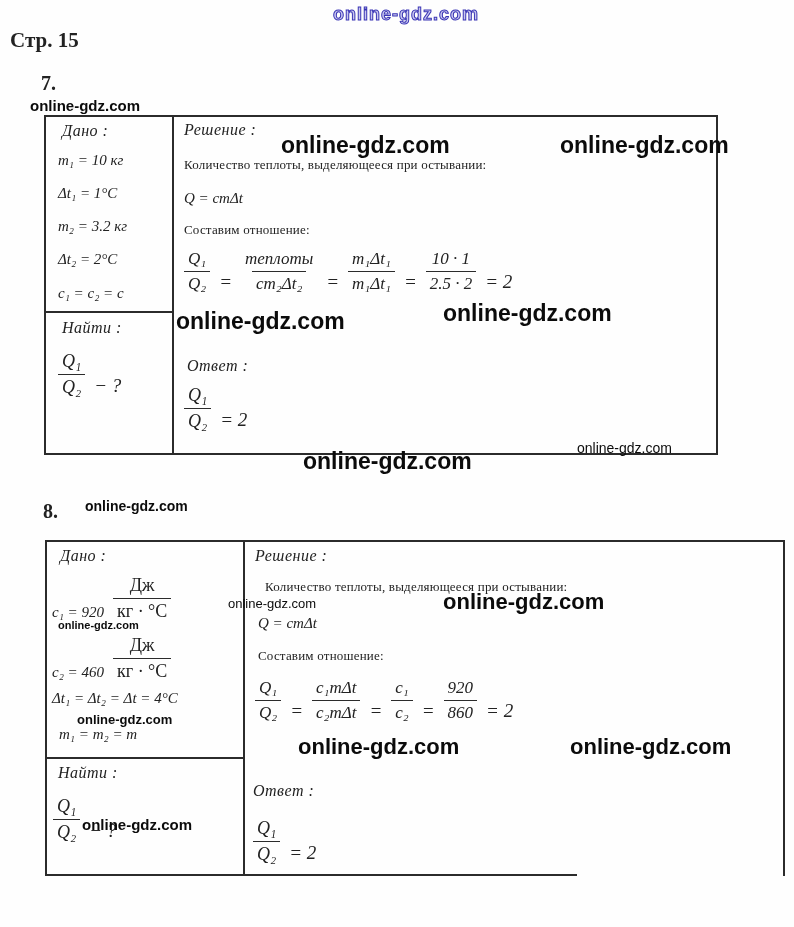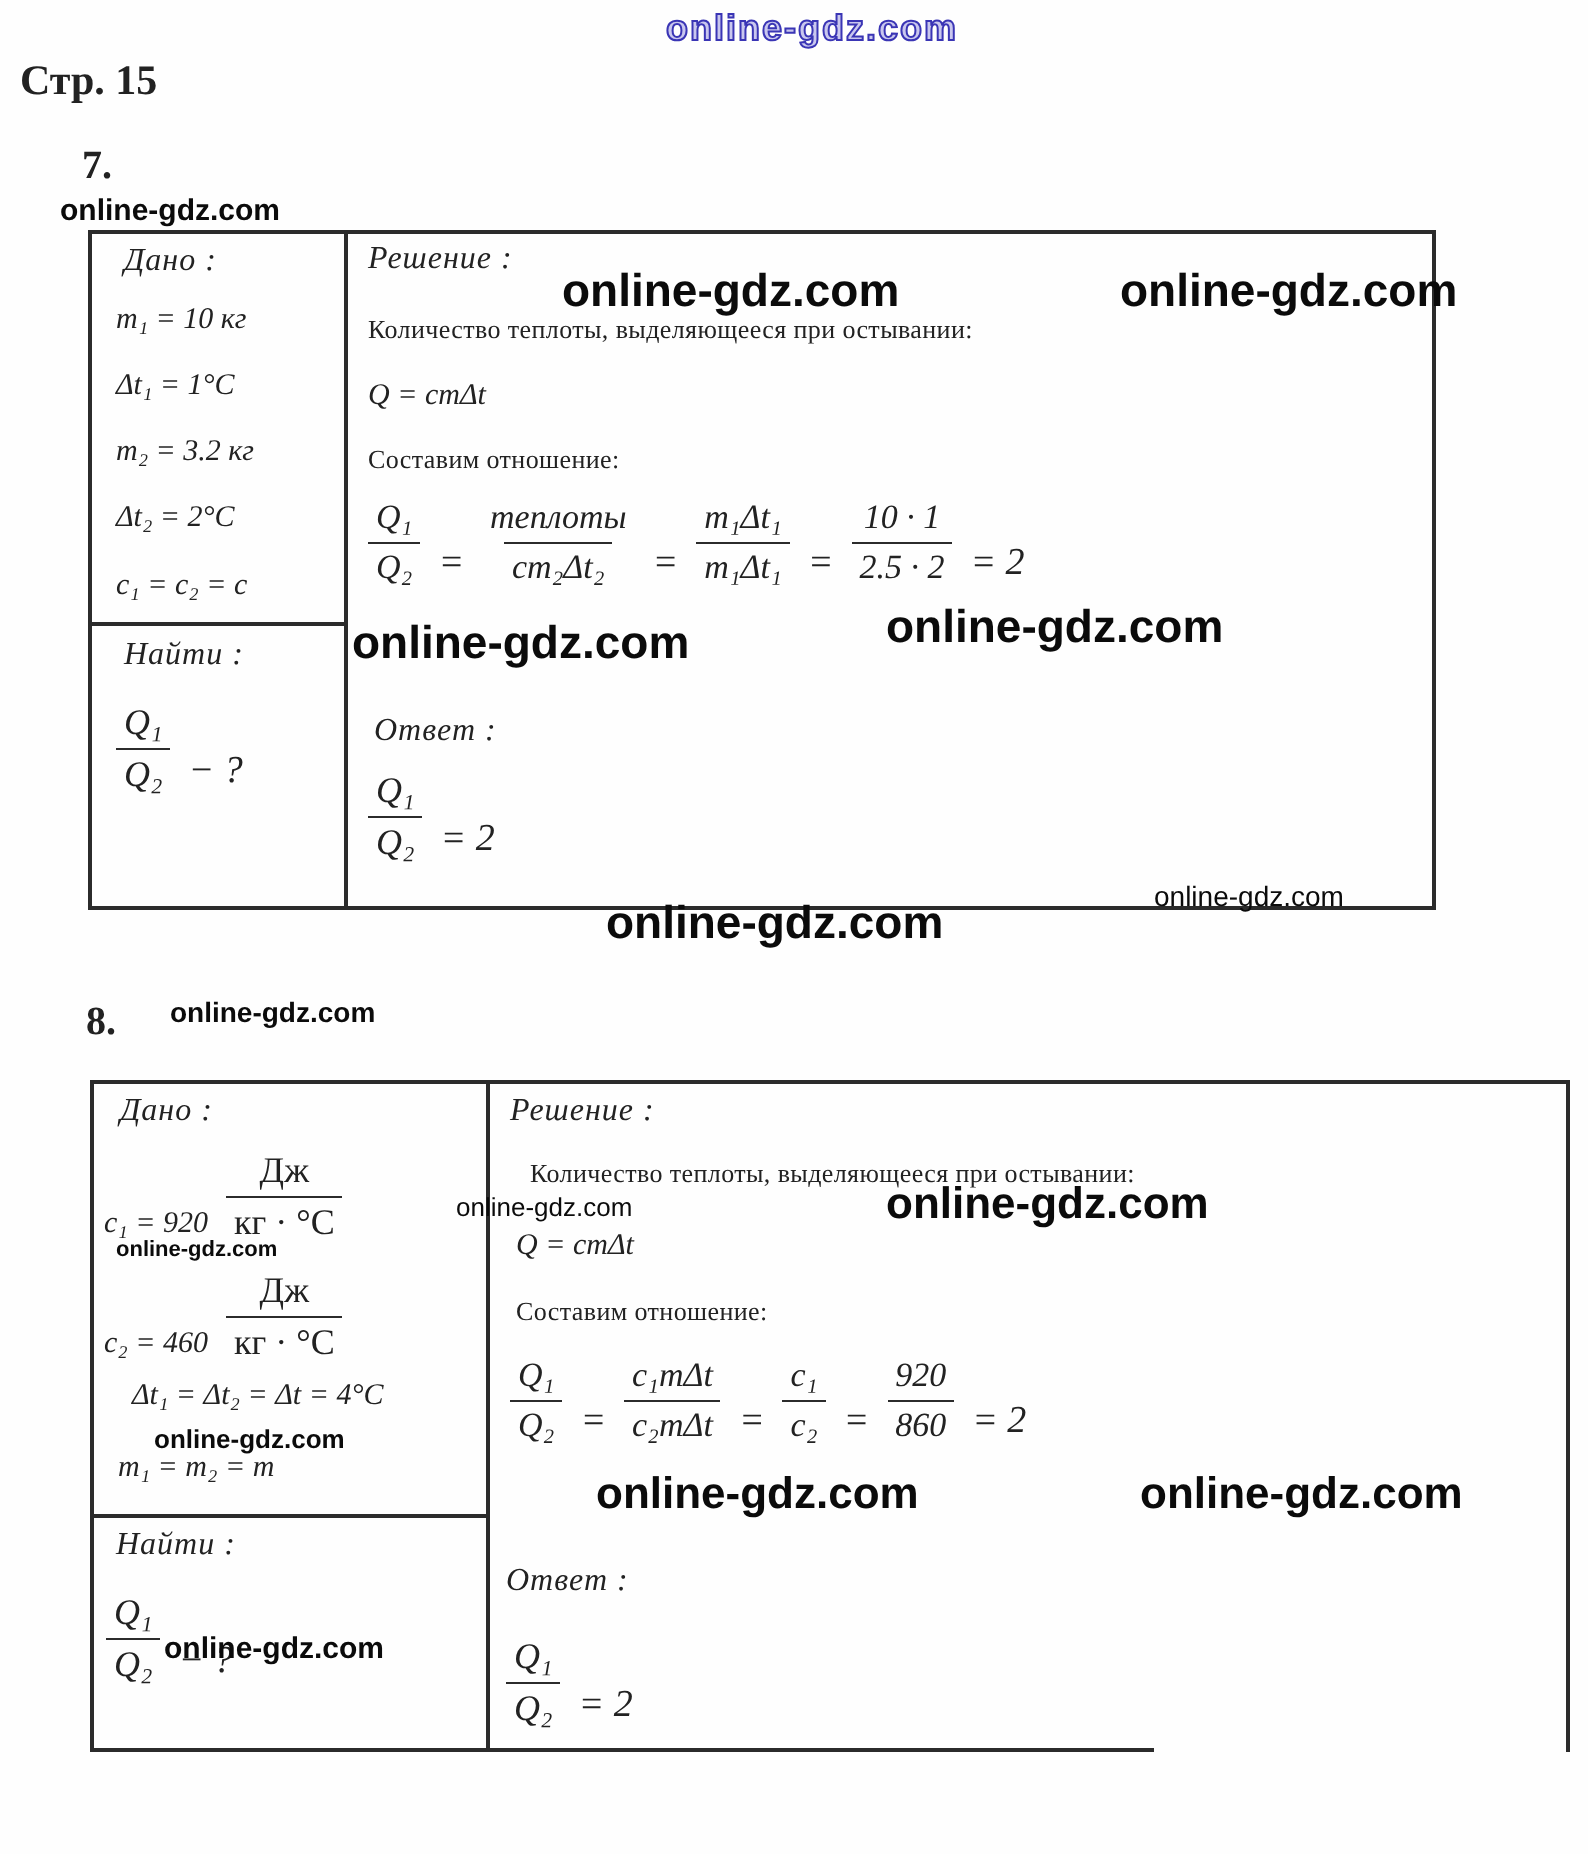--- a/index.html
+++ b/index.html
@@ -73,21 +73,21 @@
   .p7-form{left:138px;top:73px}
   .p7-ratio{left:138px;top:105px}
   .p7-eq{left:138px;top:132px}
   .p7-otvet{left:141px;top:240px}
   .p7-ans{left:138px;top:268px}
 
   
   .p8-dano{left:13px;top:5px}
   .p8-c1{left:5px;top:33px}
   .p8-c2{left:5px;top:93px}
-  .p8-dt{left:19px;top:148px}
+  .p8-dt{left:5px;top:148px}
   .p8-m{left:12px;top:184px}
   .p8-naiti{left:11px;top:222px}
   .p8-find{left:6px;top:254px}
   
   .p8-resh{left:208px;top:5px}
   .p8-state{left:218px;top:37px}
   .p8-form{left:211px;top:73px}
   .p8-ratio{left:211px;top:106px}
   .p8-eq{left:208px;top:136px}
   .p8-otvet{left:206px;top:240px}

